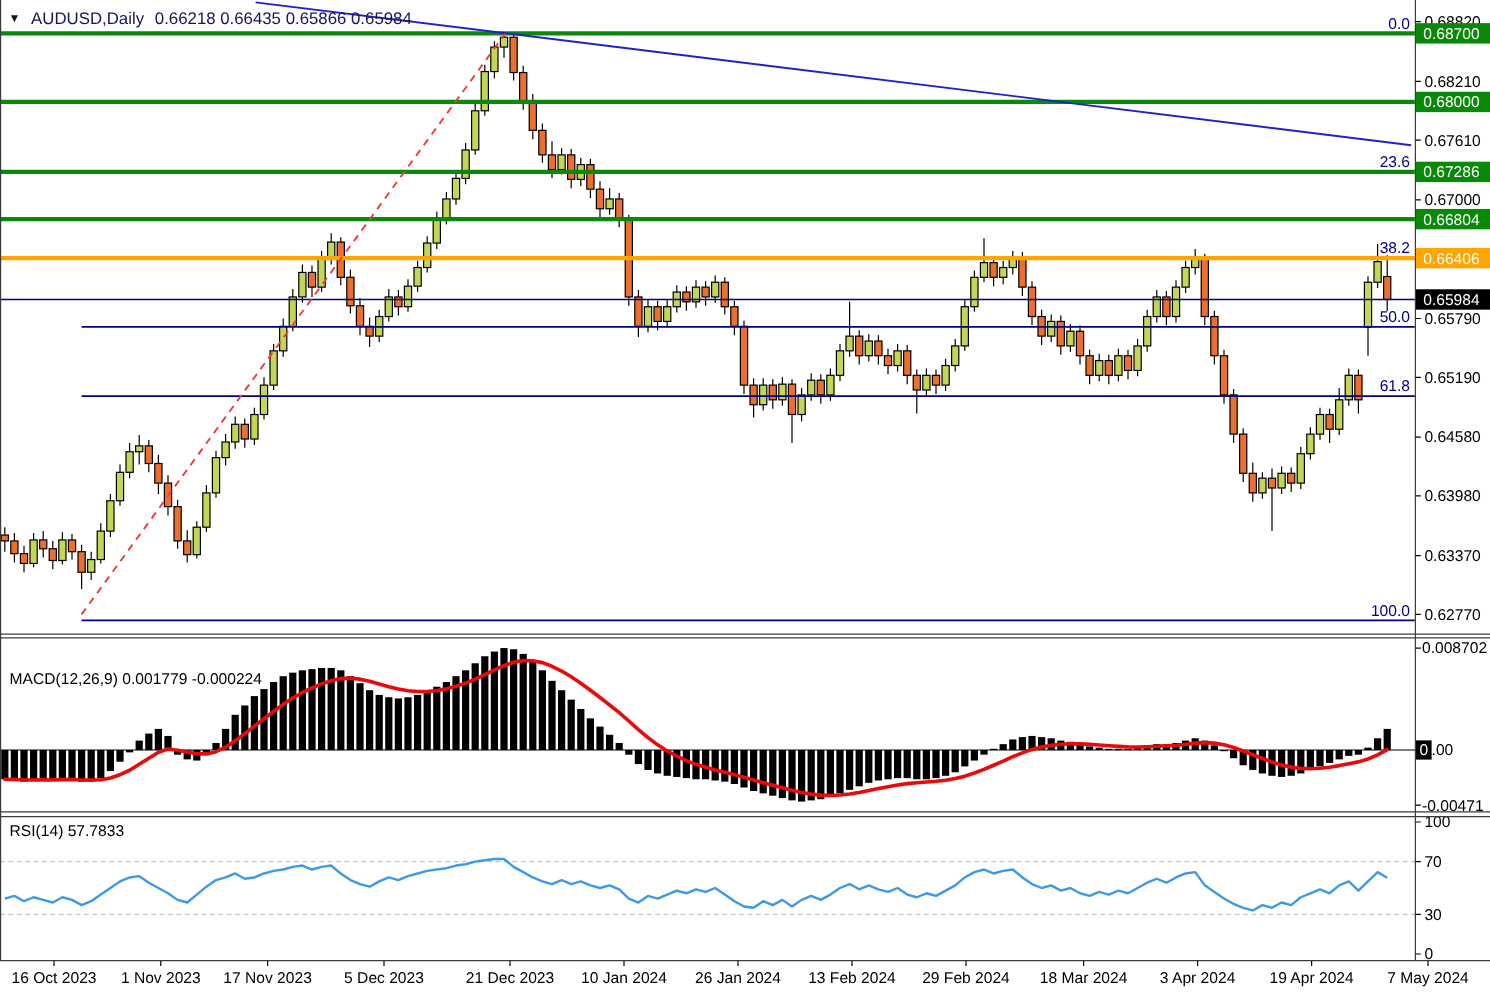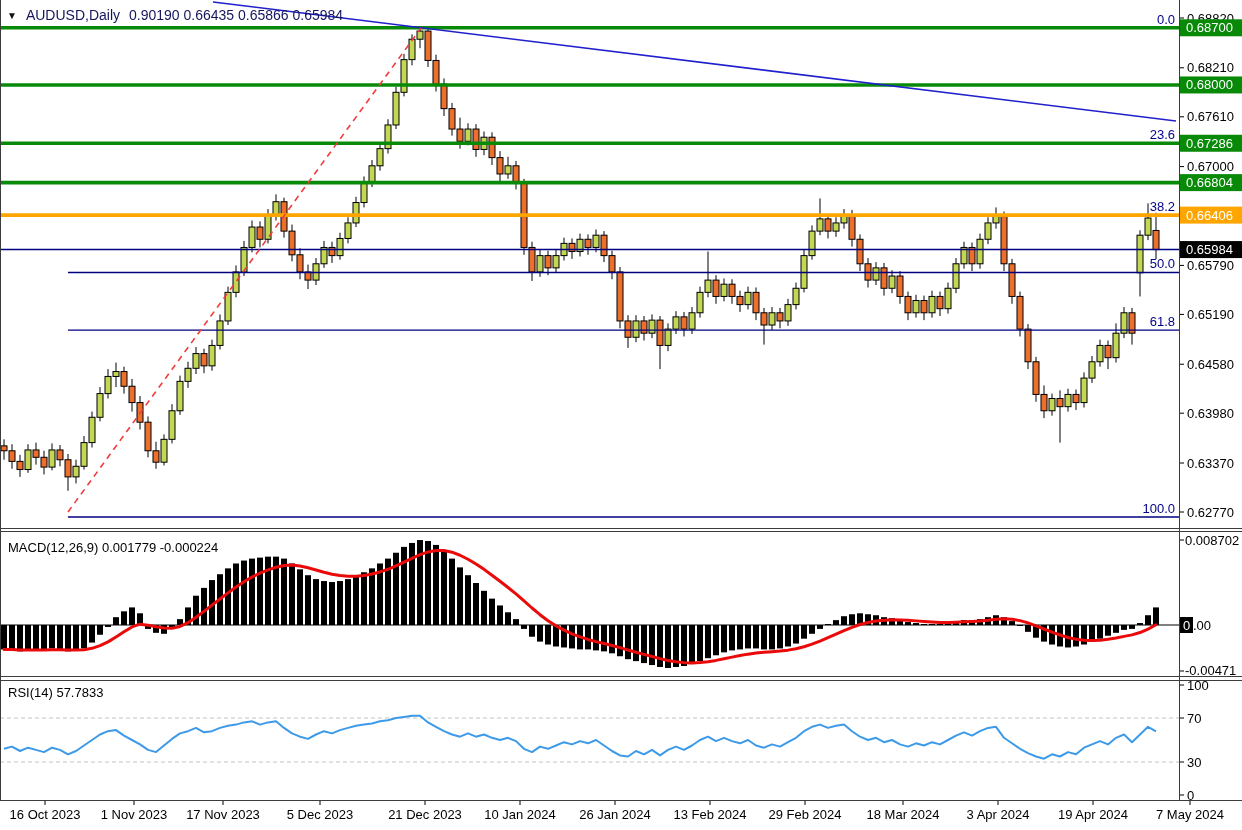--- a/index.html
+++ b/index.html
@@ -3,21 +3,21 @@
 <meta charset="utf-8">
 <style>
   html,body{margin:0;padding:0;background:#ffffff;width:1242px;height:830px;overflow:hidden;
     font-family:"Liberation Sans","DejaVu Sans",sans-serif;}
   #stage{position:relative;width:1242px;height:830px;background:#fff;}
   #chart-svg{position:absolute;left:0;top:0;}
   .chart-title{position:absolute;left:7px;top:7px;display:flex;align-items:center;gap:9px;
     font-size:14px;color:#15155e;white-space:nowrap;z-index:5;}
   .chart-title .dd{font-size:10px;color:#111;cursor:pointer;}
   .panel-label{position:absolute;left:8px;font-size:13px;color:#000;z-index:5;white-space:nowrap;}
-  .panel-label.macd{top:540px;text-align:center;}
+  .panel-label.macd{top:558px;text-align:center;}
   .panel-label.rsi{top:685px;text-align:right;}
 </style>
 </head>
 <body>
 
 <div id="stage">
   <svg id="chart-svg" width="1242" height="830">
       <g>
         <line x1="4" y1="439.3294799999998" x2="4" y2="459.74273000000034" stroke="#000" stroke-width="1"></line>
         <rect x="1" y="445.86172000000005" width="6" height="4.899180000000342" fill="#ed6f2d" stroke="#000" stroke-width="1"></rect>
@@ -567,17 +567,17 @@
         <line x1="0" y1="528.5" x2="1242" y2="528.5" stroke="#3c3c3c" stroke-width="1"></line>
         <line x1="0" y1="531.5" x2="1242" y2="531.5" stroke="#3c3c3c" stroke-width="1"></line>
         <line x1="0" y1="676.5" x2="1242" y2="676.5" stroke="#3c3c3c" stroke-width="1"></line>
         <line x1="0" y1="680.5" x2="1242" y2="680.5" stroke="#3c3c3c" stroke-width="1"></line>
         <line x1="0" y1="800.5" x2="1242" y2="800.5" stroke="#3c3c3c" stroke-width="1"></line>
       </g>
     </svg>
   <div class="chart-title">
     <span class="dd">▼</span>
     <span>AUDUSD,Daily</span>
-    <span>0.90190 0.66435 0.65866 0.65984</span>
+    <span>0.66218 0.66435 0.65866 0.65984</span>
   </div>
   <div class="panel-label macd">MACD(12,26,9) 0.001779 -0.000224</div>
   <div class="panel-label rsi">RSI(14) 57.7833</div>
 </div>
 
 </body></html>

